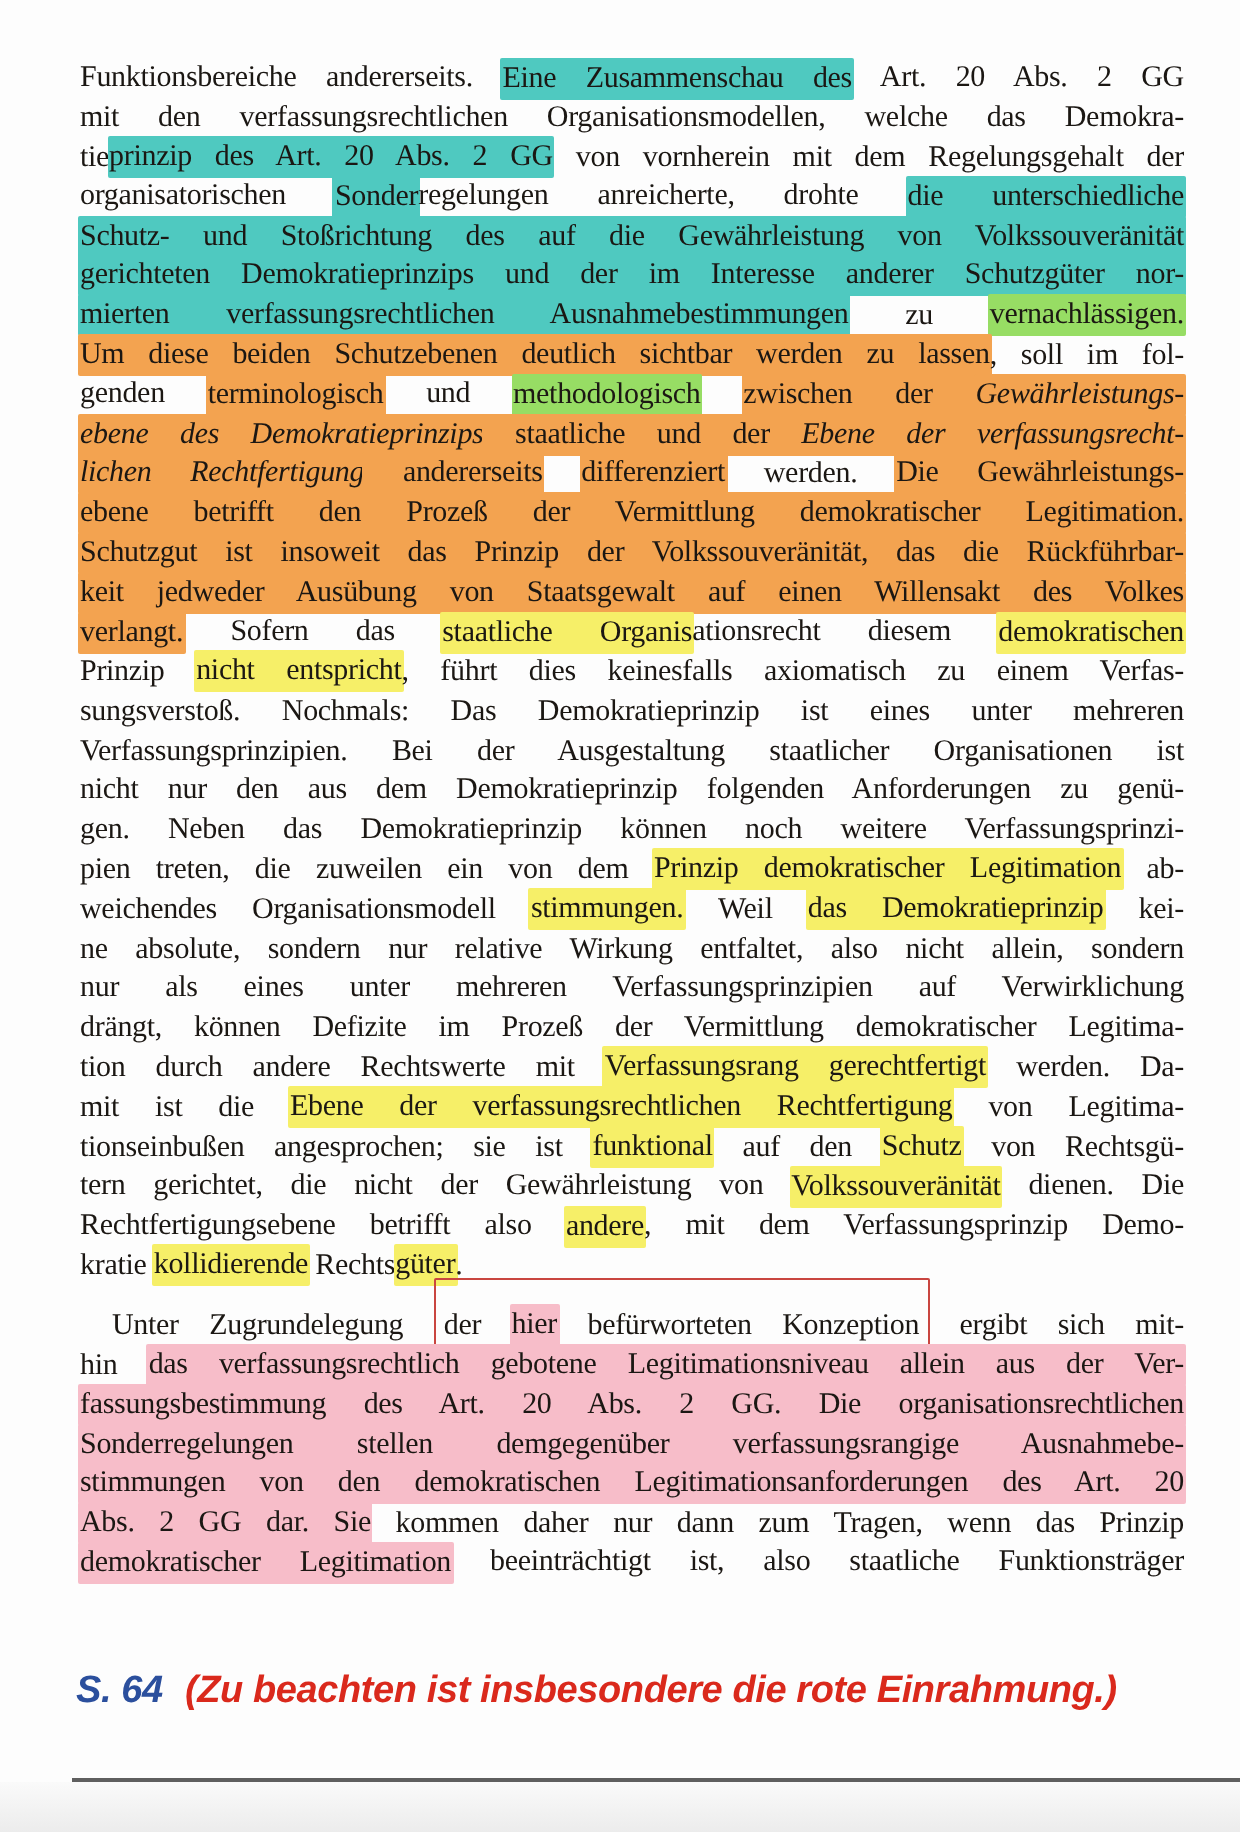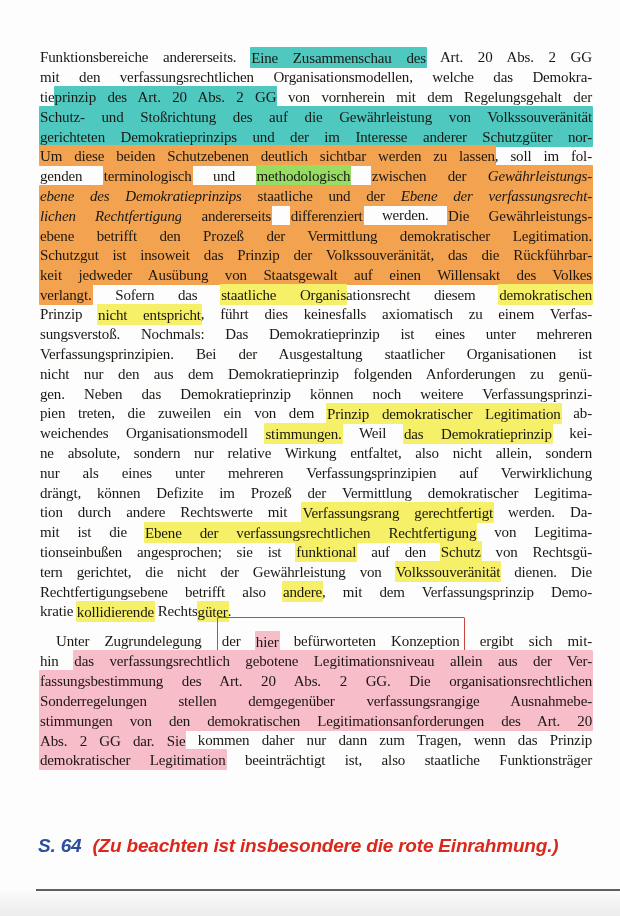--- a/index.html
+++ b/index.html
@@ -4,21 +4,21 @@
 <style>
   :root{
     --teal:#4fc9c0; --orange:#f3a350; --green:#97dd64; --yellow:#f6ef68;
     --pink:#f7bdc9; --boxred:#c94540; --noteblue:#2b4f9d; --notered:#da291c;
     --ink:#1b1713; --rule:#5f5f5f;
   }
   html,body{margin:0;padding:0;}
   body{width:620px;height:916px;overflow:hidden;background:#fff;}
   .page{position:relative;width:620px;height:916px;background:#fdfdfd;
         font-family:"Liberation Serif","DejaVu Serif",serif;color:var(--ink);}
-  .text-block{position:absolute;left:40px;top:48px;width:552px;}
+  .text-block{position:absolute;left:40px;top:30px;width:552px;}
   .para{margin:0;}
   .para.gap{margin-top:10px;}
   .line{font-size:15px;line-height:19.8px;letter-spacing:-0.15px;
         text-align:justify;text-align-last:justify;white-space:normal;}
   .line.last-left{text-align-last:left;}
   .line.indent{text-indent:16px;}
   .hl{padding:2.5px 1px;margin:0 -1px;border-radius:1px;}
   .hl-teal{background:var(--teal);}
   .hl-orange{background:var(--orange);}
   .hl-green{background:var(--green);}
@@ -38,22 +38,24 @@
 </style>
 </head>
 <body>
 
 <div class="page">
   <div class="text-block" id="textBlock">
       <div class="para">
         <div class="line"><span>Funktionsbereiche andererseits. </span><span class="hl hl-teal">Eine Zusammenschau des</span><span> Art. 20 Abs. 2 GG</span></div>
         <div class="line"><span>mit den verfassungsrechtlichen Organisationsmodellen, welche das Demokra-</span></div>
         <div class="line"><span>tie</span><span class="hl hl-teal">prinzip des Art. 20 Abs. 2 GG</span><span> von vornherein mit dem Regelungsgehalt der</span></div>
+        <div class="line"><span>organisatorischen </span><span class="hl hl-teal">Sonder</span><span>regelungen anreicherte, drohte </span><span class="hl hl-teal">die unterschiedliche</span></div>
         <div class="line"><span class="hl hl-teal">Schutz- und Stoßrichtung des auf die Gewährleistung von Volkssouveränität</span></div>
         <div class="line"><span class="hl hl-teal">gerichteten Demokratieprinzips und der im Interesse anderer Schutzgüter nor-</span></div>
+        <div class="line"><span class="hl hl-teal">mierten verfassungsrechtlichen Ausnahmebestimmungen</span><span> zu </span><span class="hl hl-green">vernachlässigen.</span></div>
         <div class="line"><span class="hl hl-orange">Um diese beiden Schutzebenen deutlich sichtbar werden zu lassen</span><span>, soll im fol-</span></div>
         <div class="line"><span>genden </span><span class="hl hl-orange">terminologisch</span><span> und </span><span class="hl hl-green">methodologisch</span><span> </span><span class="hl hl-orange">zwischen der </span><span class="hl hl-orange it">Gewährleistungs-</span></div>
         <div class="line"><span class="hl hl-orange it">ebene des Demokratieprinzips</span><span class="hl hl-orange"> staatliche und der </span><span class="hl hl-orange it">Ebene der verfassungsrecht-</span></div>
         <div class="line"><span class="hl hl-orange it">lichen Rechtfertigung</span><span class="hl hl-orange"> andererseits</span><span> </span><span class="hl hl-orange">differenziert</span><span> werden. </span><span class="hl hl-orange">Die Gewährleistungs-</span></div>
         <div class="line"><span class="hl hl-orange">ebene betrifft den Prozeß der Vermittlung demokratischer Legitimation.</span></div>
         <div class="line"><span class="hl hl-orange">Schutzgut ist insoweit das Prinzip der Volkssouveränität, das die Rückführbar-</span></div>
         <div class="line"><span class="hl hl-orange">keit jedweder Ausübung von Staatsgewalt auf einen Willensakt des Volkes</span></div>
         <div class="line"><span class="hl hl-orange">verlangt.</span><span> Sofern das </span><span class="hl hl-yellow">staatliche Organis</span><span>ationsrecht diesem </span><span class="hl hl-yellow">demokratischen</span></div>
         <div class="line"><span>Prinzip </span><span class="hl hl-yellow">nicht entspricht</span><span>, führt dies keinesfalls axiomatisch zu einem Verfas-</span></div>
         <div class="line"><span>sungsverstoß. Nochmals: Das Demokratieprinzip ist eines unter mehreren</span></div>

